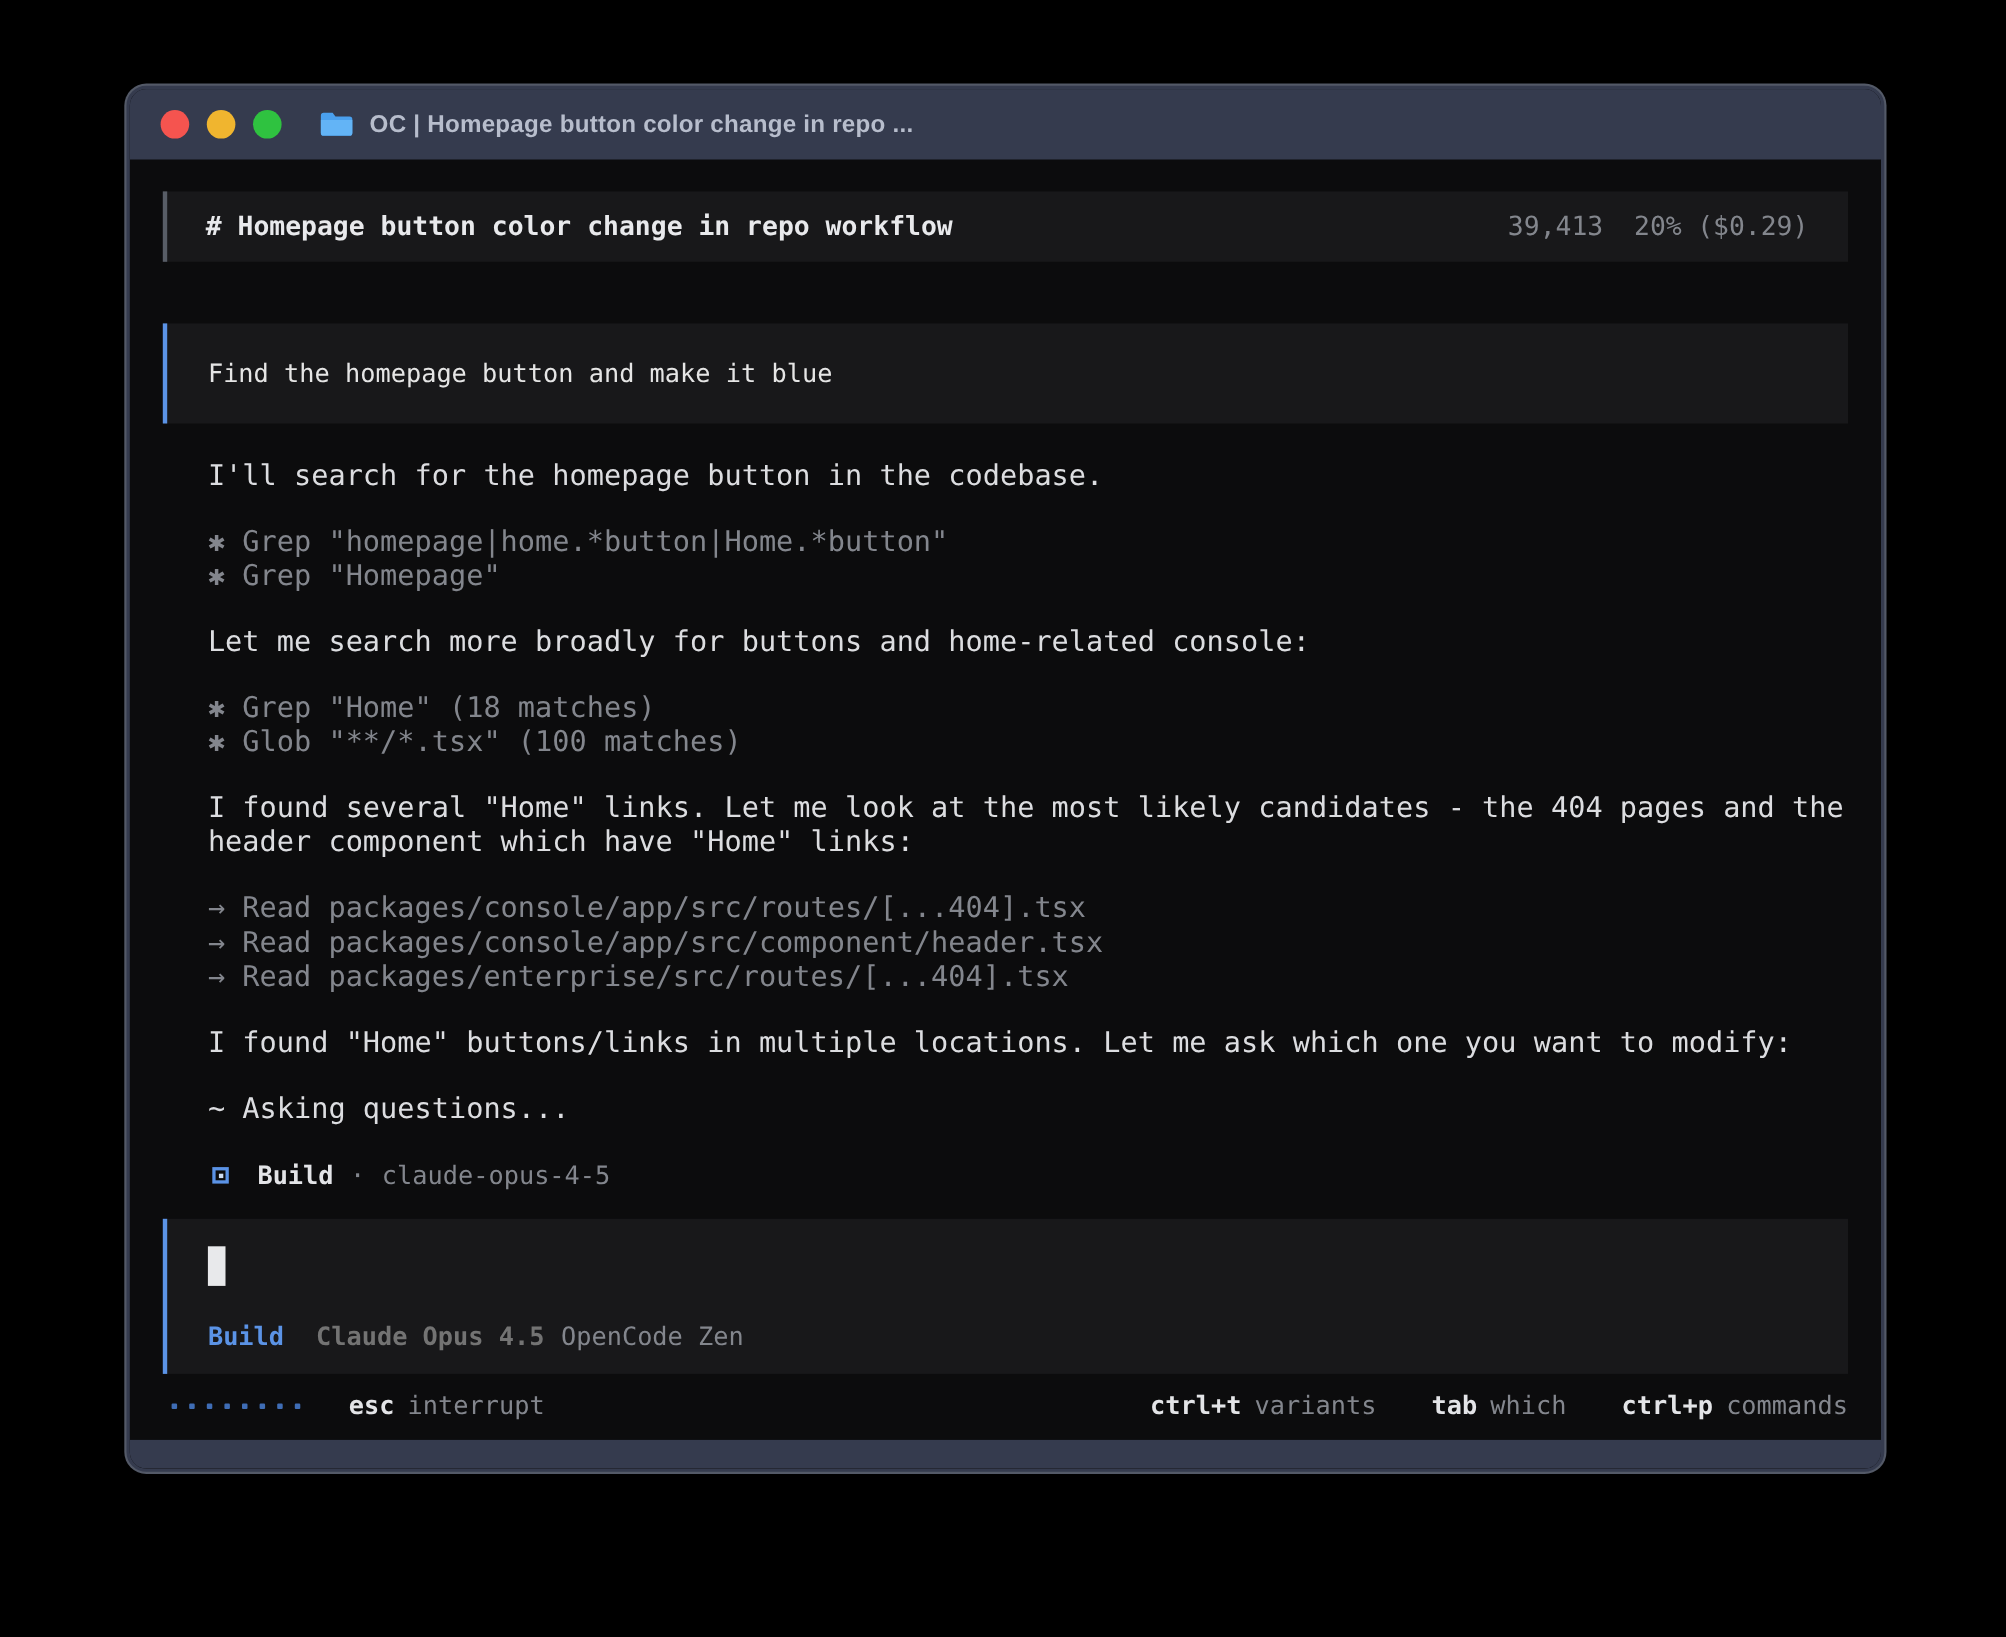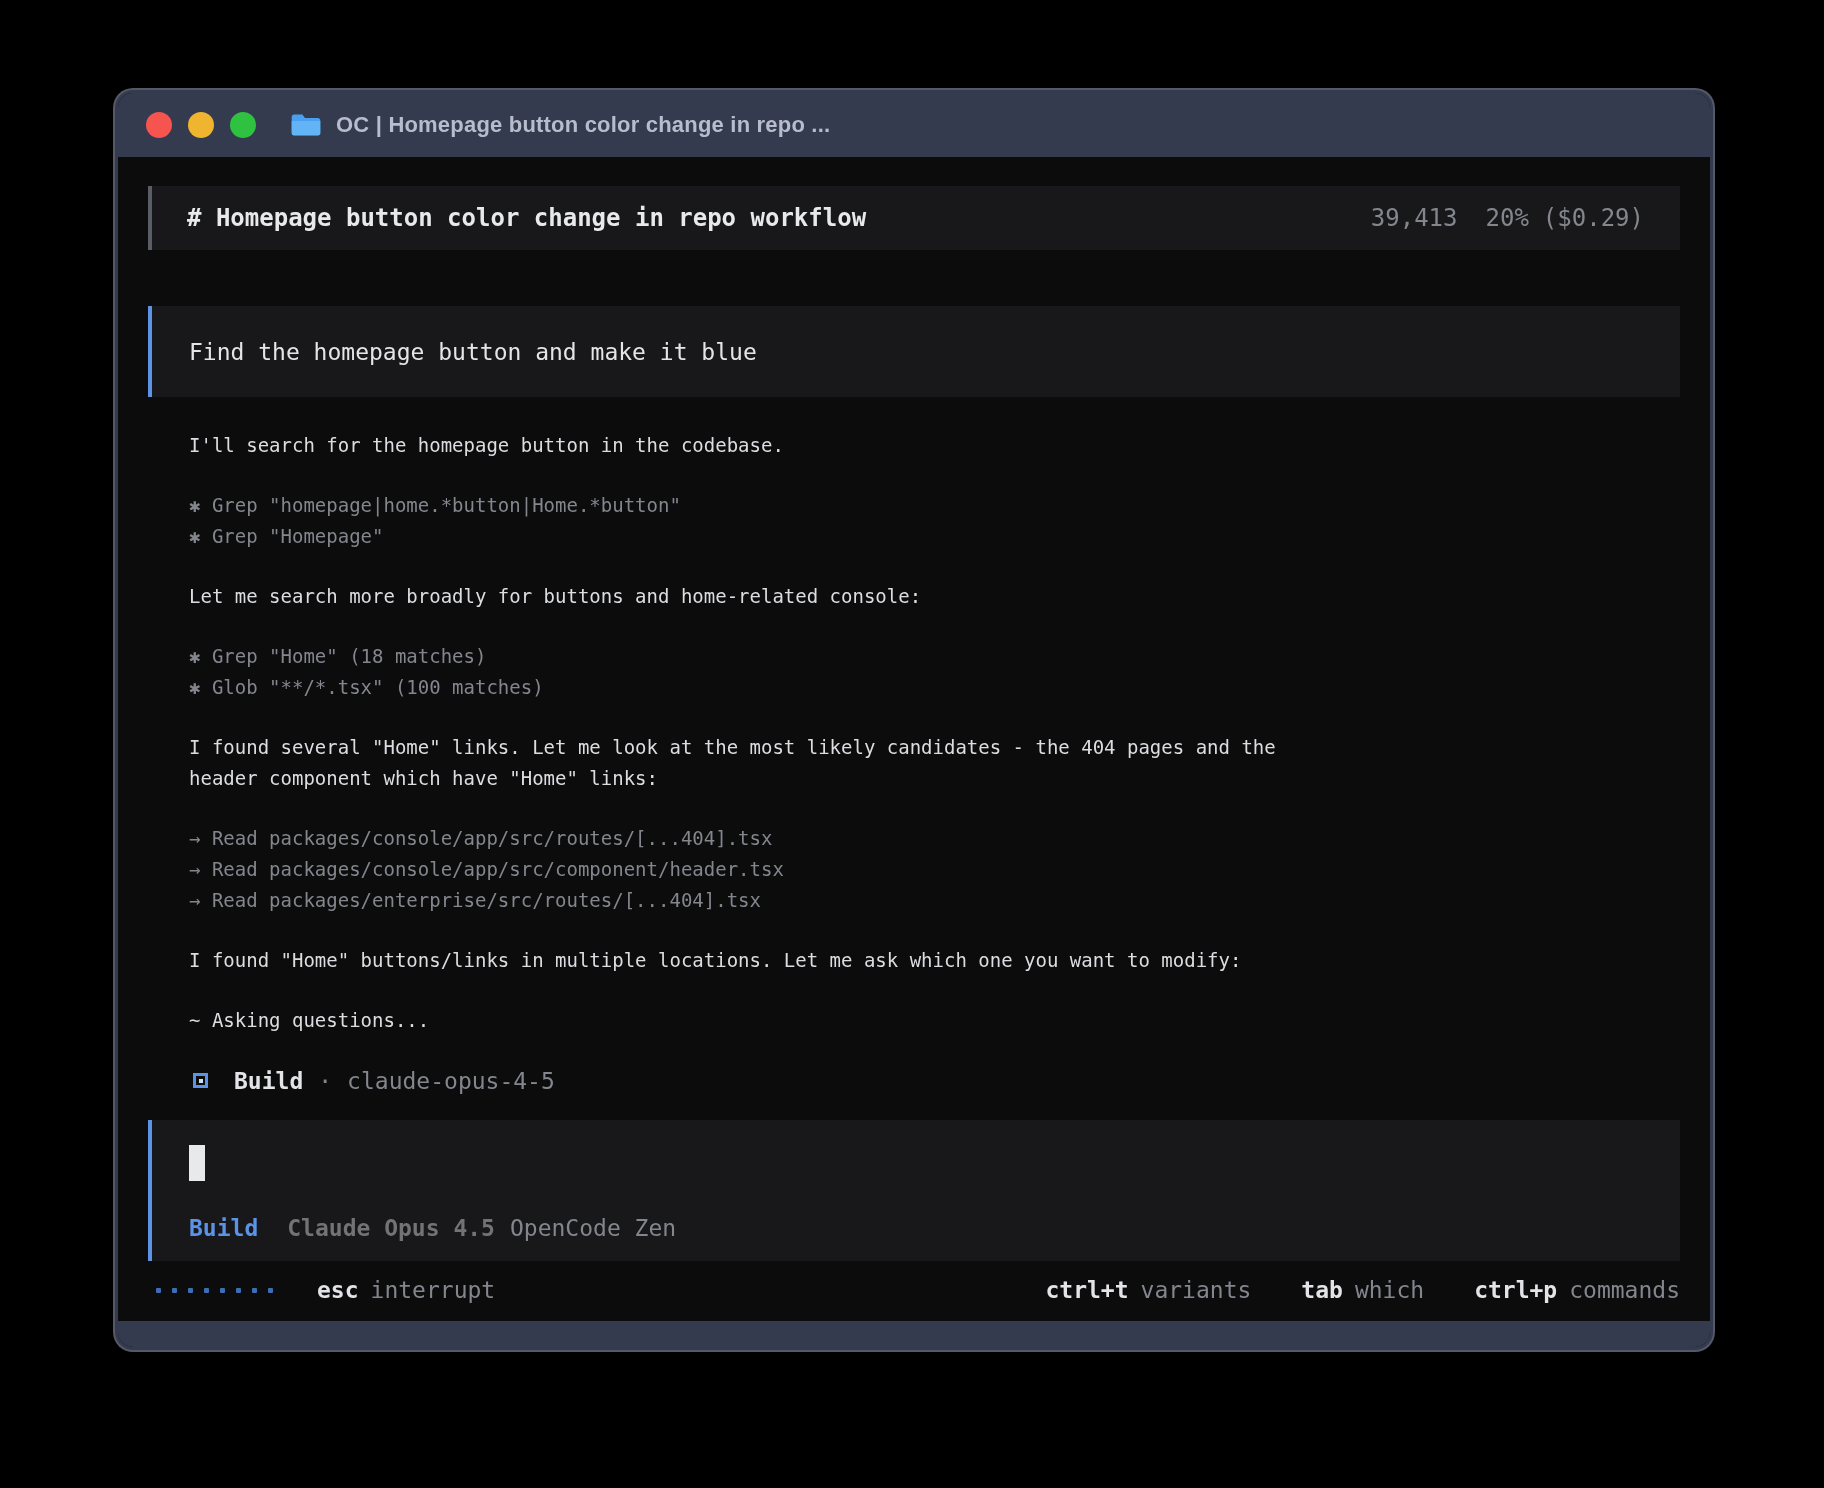--- a/index.html
+++ b/index.html
@@ -5,21 +5,21 @@
   * { box-sizing: border-box; margin: 0; padding: 0; }
   html, body { width: 1824px; height: 1488px; }
   body {
     background: #000;
     position: relative;
     font-family: "DejaVu Sans Mono", "Liberation Mono", monospace;
   }
 
   .window {
     position: absolute;
-    left: 115px; top: 90px;
+    left: 115px; top: 78px;
     width: 1598px; height: 1260px;
     background: var(--window-bg, #0c0c0d);
     border: 3px solid var(--titlebar-bg, #353b4e);
     box-shadow: 0 0 0 2px rgba(128,136,158,0.65);
     border-radius: 18px;
     overflow: hidden;
     display: flex;
     flex-direction: column;
   }
 
@@ -71,21 +71,21 @@
     background: var(--block-bg, #18181a);
     border-left: 4px solid var(--accent-blue, #5b93e6);
     display: flex;
     align-items: center;
     padding: 0 36px 0 37px;
     font-size: 23px;
     color: #e5e5e5;
     white-space: pre;
   }
 
-  .transcript { margin-top: 33px; font-size: 19px; }
+  .transcript { margin-top: 33px; font-size: 26px; }
   .para { margin-bottom: 29px; }
   .para:last-child { margin-bottom: 0; }
   .line { line-height: 31px; white-space: pre; padding-left: 41px; }
   .para.text .line { color: var(--text-primary, #dcdde0); }
   .para.tool .line { color: var(--text-muted, #83868d); }
 
   .agent-row {
     margin-top: 29px;
     height: 31px;
     padding-left: 45px;

